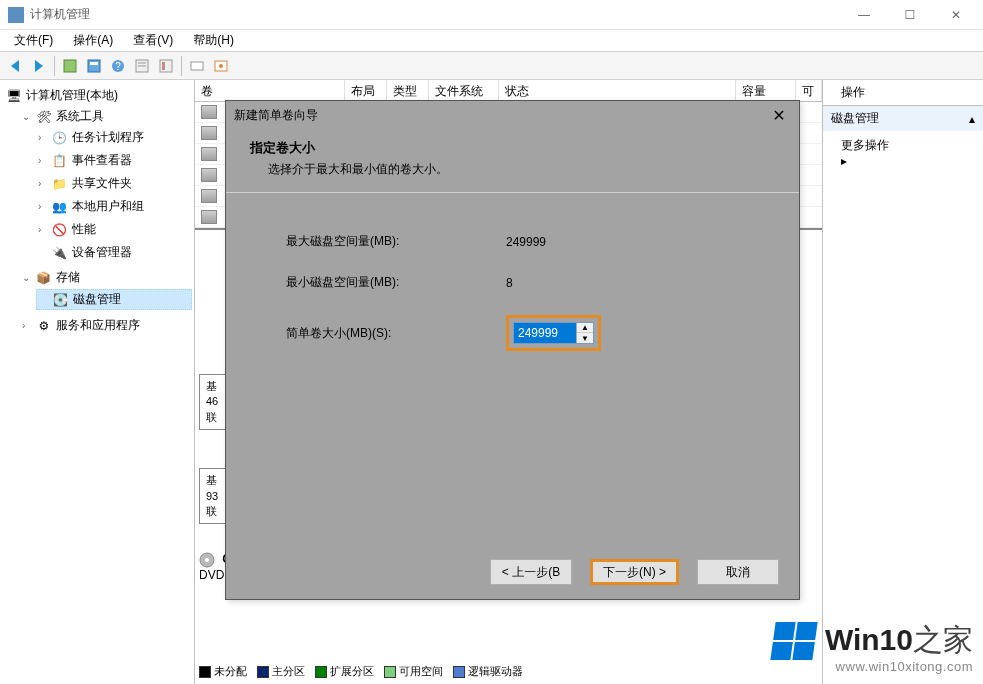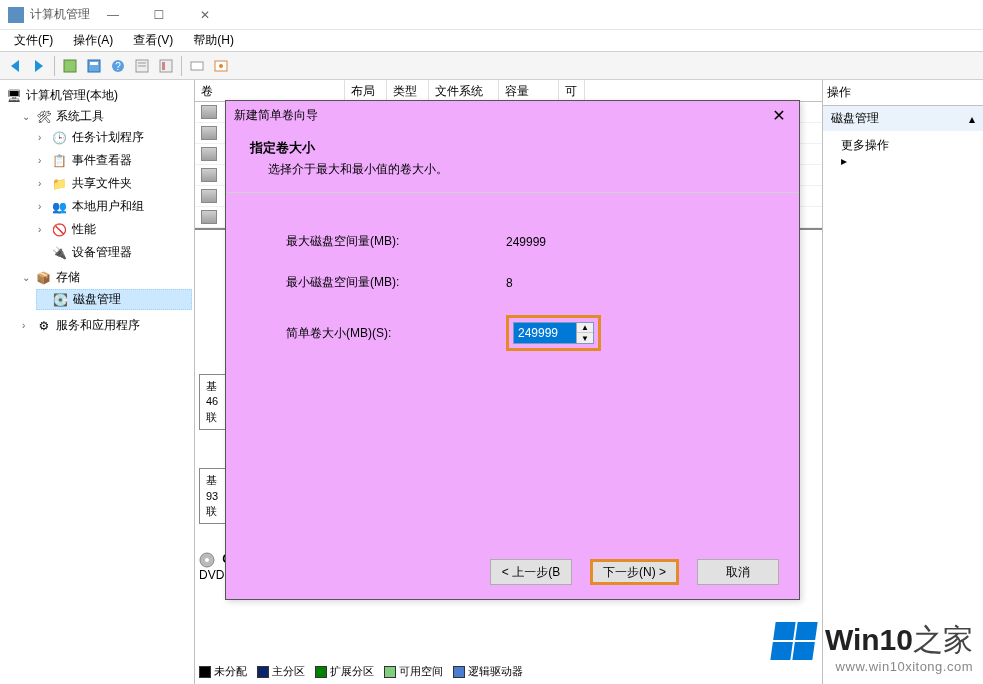--- a/index.html
+++ b/index.html
@@ -1,19 +1,19 @@
 <!DOCTYPE html>
 <html><head>
 <meta charset="utf-8">
 <style>
   * { box-sizing: border-box; margin: 0; padding: 0; font-family: "Microsoft YaHei", "Segoe UI", Tahoma, sans-serif; }
   body { background: #fff; width: 983px; height: 684px; overflow: hidden; position: relative; font-size: 12px; }
   
   
-  .titlebar { height: 30px; display: flex; align-items: center; justify-content: flex-start; padding: 0 13px 0 8px; background: #fff; border-bottom: 1px solid #e5e5e5; }
+  .titlebar { height: 30px; display: flex; align-items: center; justify-content: space-between; padding: 0 4px 0 8px; background: #fff; border-bottom: 1px solid #e5e5e5; }
   .titlebar-left { display: flex; align-items: center; gap: 6px; }
   .titlebar-icon { width: 16px; height: 16px; background: #5a8fbf; display: inline-block; }
   .titlebar-title { font-size: 12px; color: #555; }
   .titlebar-controls { display: flex; }
   .win-btn { width: 46px; height: 30px; display: flex; align-items: center; justify-content: center; color: #666; }
 
   
   .menubar { height: 22px; display: flex; align-items: center; padding: 0 4px; border-bottom: 1px solid #d0d0d0; }
   .menubar span { padding: 2px 10px; font-size: 12px; }
 
@@ -48,26 +48,26 @@
   .disk-bottom { border-top: 2px solid #888; padding: 4px; flex:1; overflow:hidden; }
   .disk-block { margin-bottom: 8px; }
   .disk-label-box { border:1px solid #888; padding:4px 6px; display:inline-block; min-width:90px; font-size:11px; line-height:1.4;}
   .cdrom-icon { width:20px;height:16px; display:inline-block; vertical-align:middle;}
   
   .legend { position:absolute; bottom:2px; left:4px; display:flex; gap:10px; align-items:flex-start; font-size:11px; padding:3px 0;}
   .leg-sw { width:12px;height:12px;border:1px solid #333; display:inline-block; vertical-align:middle; margin-right:3px;}
 
   
   .actions { width: 160px; }
-  .actions-hdr { background:#fff; border-bottom:1px solid #bfbfbf; padding:4px 4px; font-size:12px;}
+  .actions-hdr { background:#fff; border-bottom:1px solid #bfbfbf; padding:4px 18px; font-size:12px;}
   .actions-sub { background:#eaf3fb; padding:4px 8px; font-size:12px; display:flex; justify-content:space-between; align-items:center;}
   .actions-item { padding:6px 18px; font-size:12px; display:flex; justify-content:space-between;flex-direction:column;}
 
   
-  .wizard { position:absolute; left:225px; top:100px; width:575px; height:500px; background:#f0abfc; border:1px solid #555; box-shadow:2px 2px 6px rgba(0,0,0,.15); z-index:100;}
+  .wizard { position:absolute; left:225px; top:100px; width:575px; height:500px; background:#a3a3a3; border:1px solid #555; box-shadow:2px 2px 6px rgba(0,0,0,.15); z-index:100;}
   .wizard-title { height:28px; display:flex; align-items:center; justify-content:space-between; padding:0 8px; font-size:12px;}
   .wizard-close { width:24px; text-align:center; font-size:16px; }
   .wizard-header { padding:10px 24px 14px; }
   .wizard-h1 { font-size:13px; font-weight:bold; margin-bottom:4px;}
   .wizard-sub { font-size:12px; padding-left:18px;}
   .wizard-sep { height:1px; background:#d0d0d0; margin:0;}
   .wizard-body { padding:40px 60px; font-size:12px;}
   .field-row { display:flex; align-items:center; margin-bottom:24px;}
   .field-label { width:220px;}
   .field-val { }
@@ -252,20 +252,21 @@
       </li>
     </ul>
   </div>
 
   <div class="content">
     <div class="list-header">
       <div class="col" style="width:150px">卷</div>
       <div class="col" style="width:42px">布局</div>
       <div class="col" style="width:42px">类型</div>
       <div class="col" style="width:70px">文件系统</div>
+      <div class="col" style="flex:1">状态</div>
       <div class="col" style="width:60px">容量</div>
       <div class="col" style="width:26px">可</div>
     </div>
     <div class="disk-rows">
       <div class="disk-row">
           <span class="vol-icon"></span>
         </div>
       <div class="disk-row">
           <span class="vol-icon"></span>
         </div>

